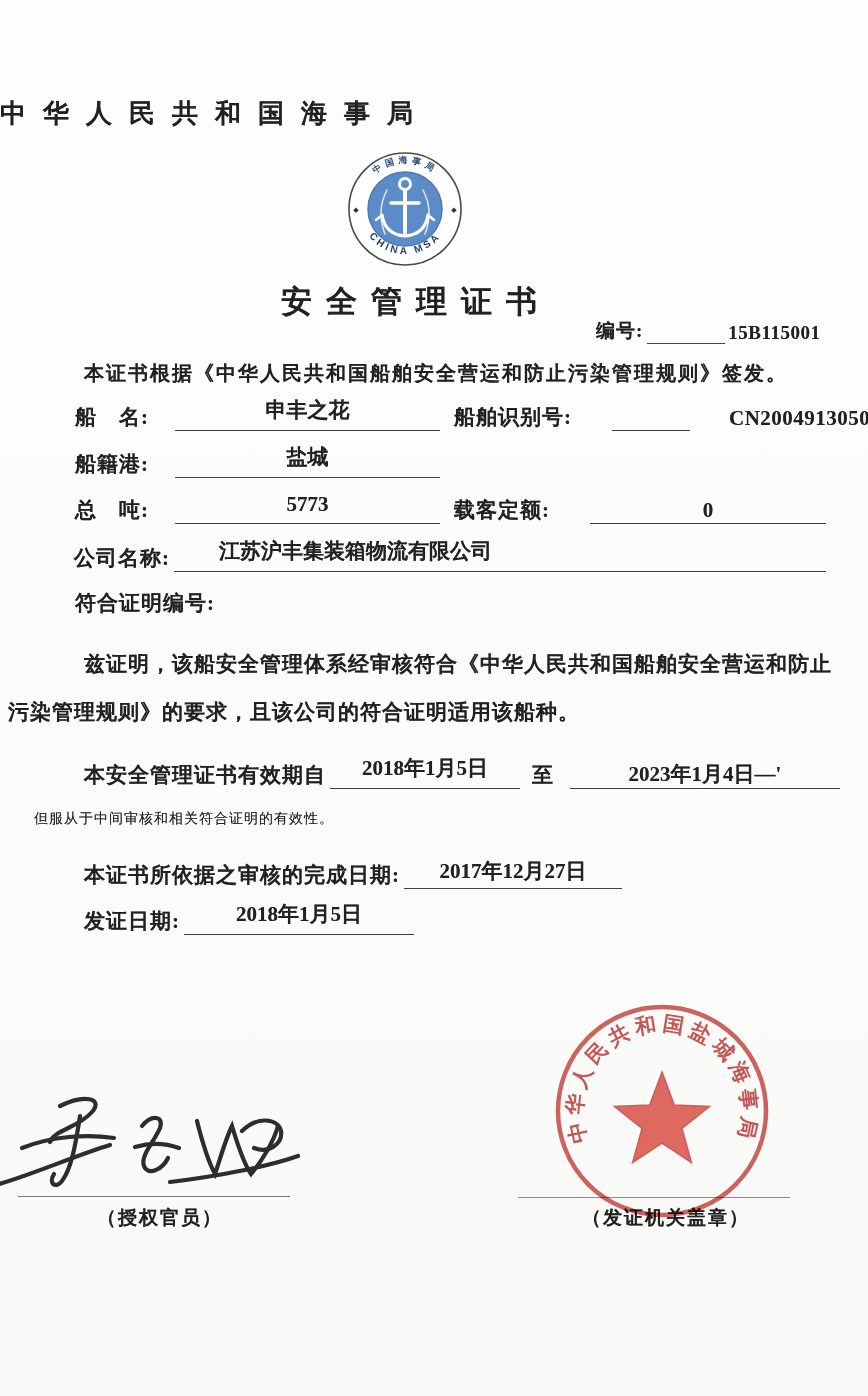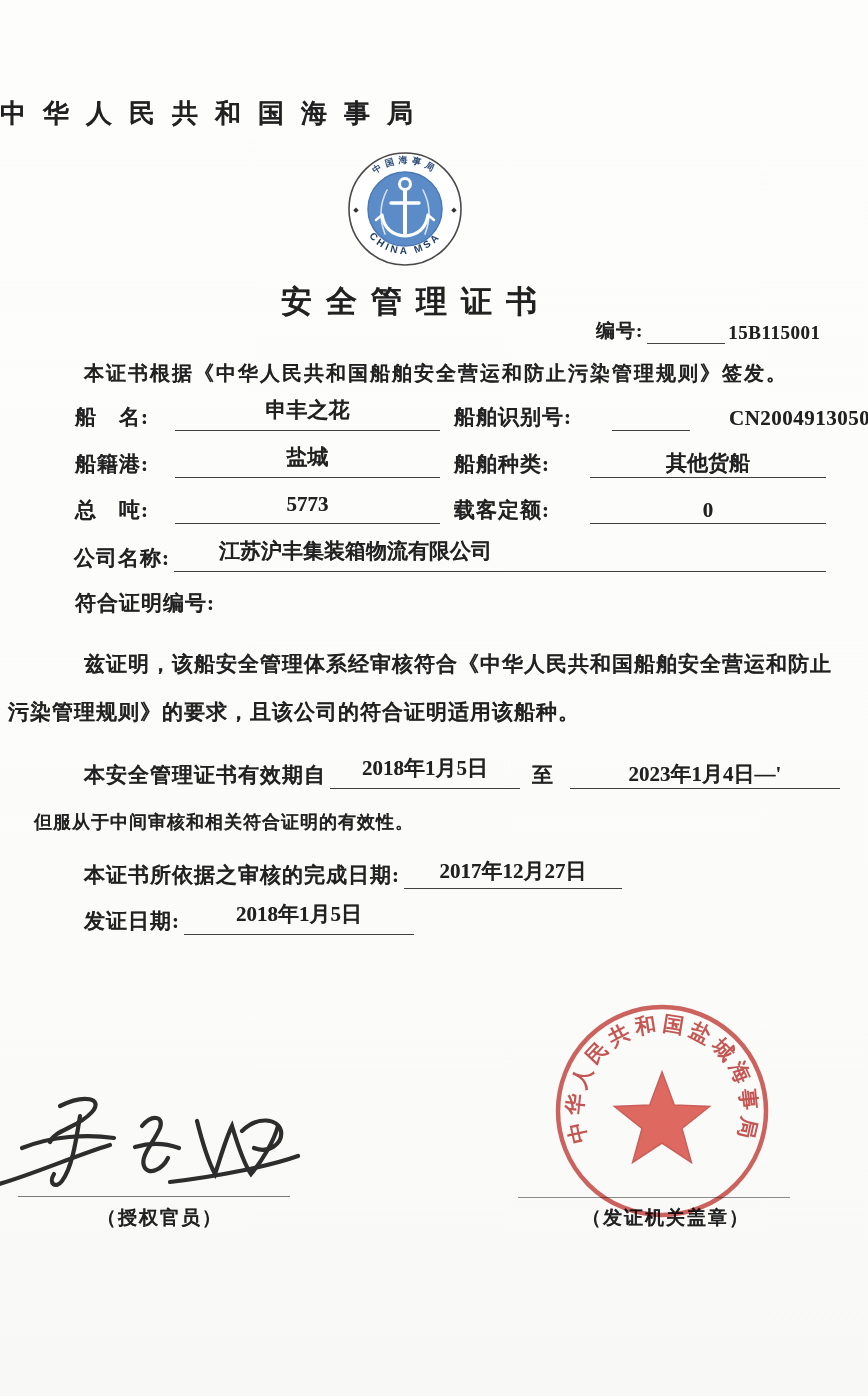--- a/index.html
+++ b/index.html
@@ -38,21 +38,21 @@
   .company-row{top:541px;left:74px;right:42px;}
   .docno-row{top:589px;left:75px;right:42px;}
   .pad45{padding-left:45px;} .pad22{padding-left:22px;}
   
   .stmt1{top:650px;left:84px;font-size:21px;font-weight:bold;letter-spacing:1px;}
   .stmt2{top:698px;left:8px;font-size:21px;font-weight:bold;letter-spacing:1px;}
   
   .validity{top:758px;left:84px;right:28px;}
   .validity .conj{margin:0 12px;}
   .vfrom{flex:0 0 190px;} .vto{flex:1;}
-  .note{top:810px;left:34px;font-size:18px;font-weight:bold;letter-spacing:1px;}
+  .note{top:810px;left:34px;font-size:14px;font-weight:normal;letter-spacing:1px;}
   
   .audit{top:858px;left:84px;right:214px;}
   .audit .uline{flex:0 0 218px;}
   .audit .spacer{flex:1;}
   .issue{top:904px;left:84px;width:330px;}
   
   .sig-svg{top:1086px;left:-8px;}
   .sig-line{top:1196px;left:18px;width:272px;height:1px;background:#7a7a7a;}
   .sig-caption{top:1205px;left:70px;width:180px;text-align:center;font-size:19px;font-weight:600;letter-spacing:2px;}
   
@@ -117,26 +117,20 @@
     </div>
   </div>
 
   <div class="abs frow fieldrow row2 soft">
     <div class="lgroup">
       <span class="lbl">船籍港:</span>
       <span class="uline">
           <span class="raised">盐城</span>
         </span>
     </div>
-    <div class="rgroup">
-      <span class="lbl">船舶种类:</span>
-      <span class="uline">
-          <span>其他货船</span>
-        </span>
-    </div>
   </div>
 
   <div class="abs frow fieldrow row3 soft">
     <div class="lgroup">
       <span class="lbl">总　吨:</span>
       <span class="uline">
           <span class="raised">5773</span>
         </span>
     </div>
     <div class="rgroup">

